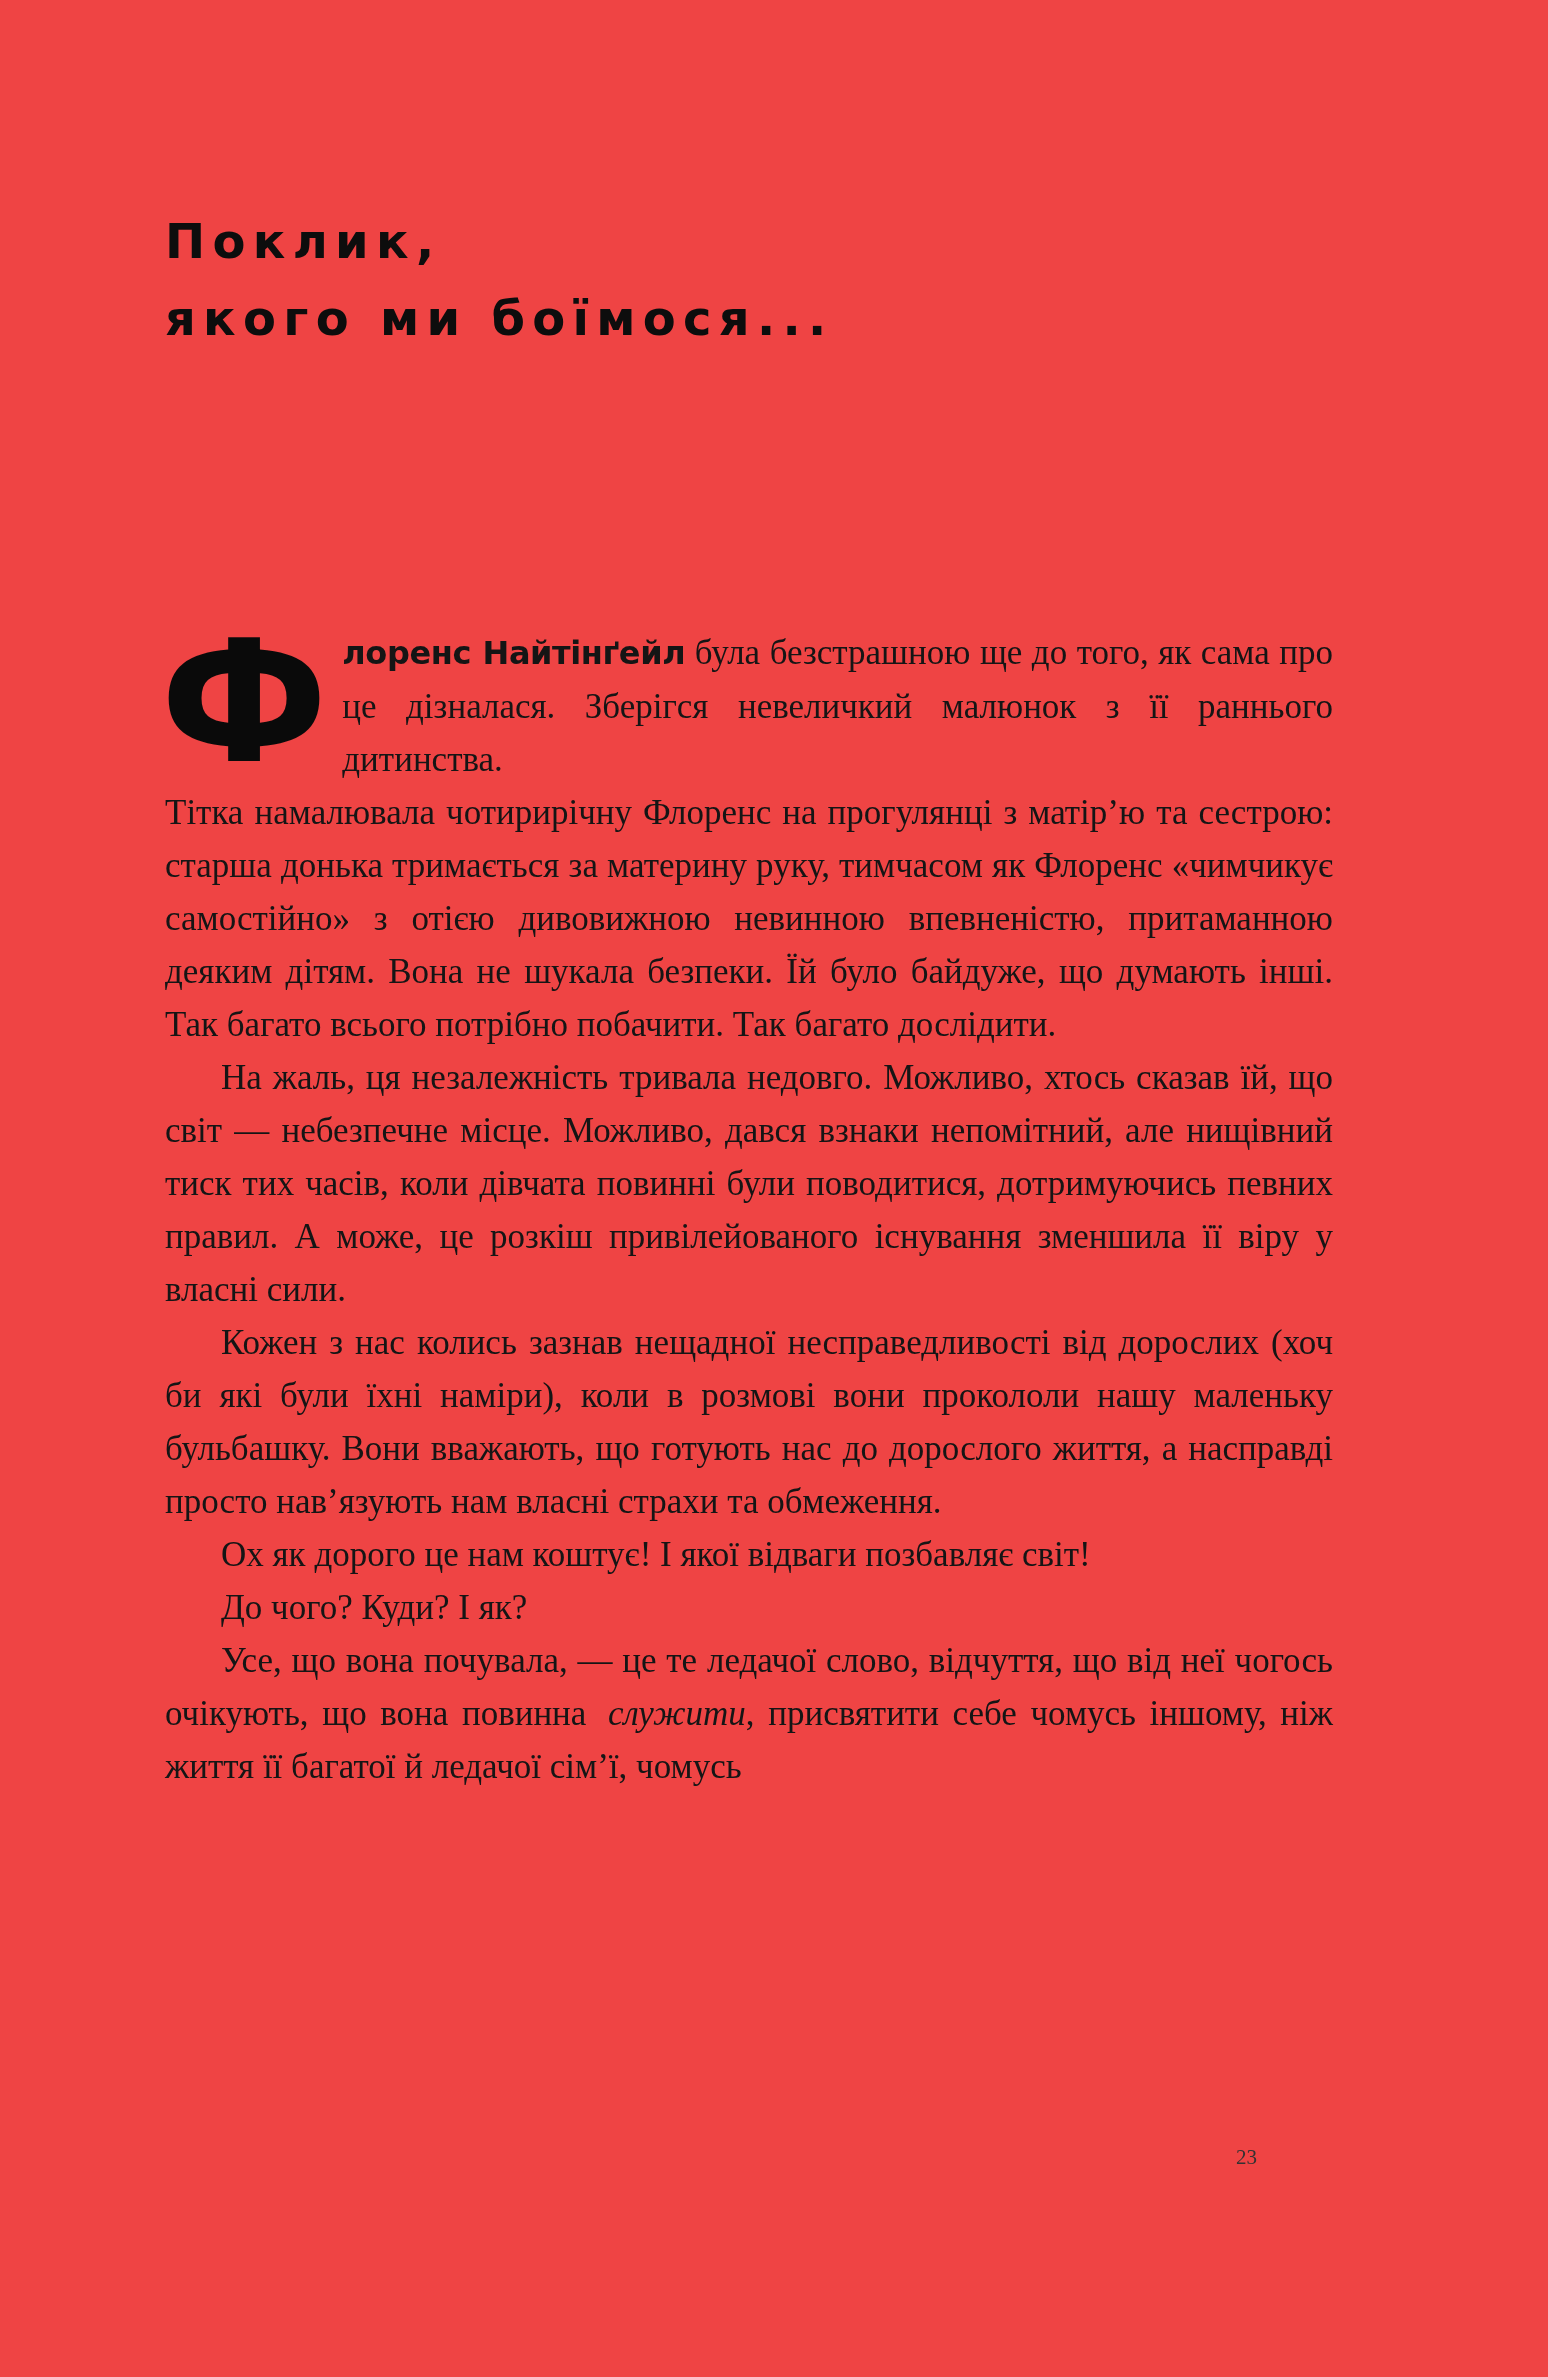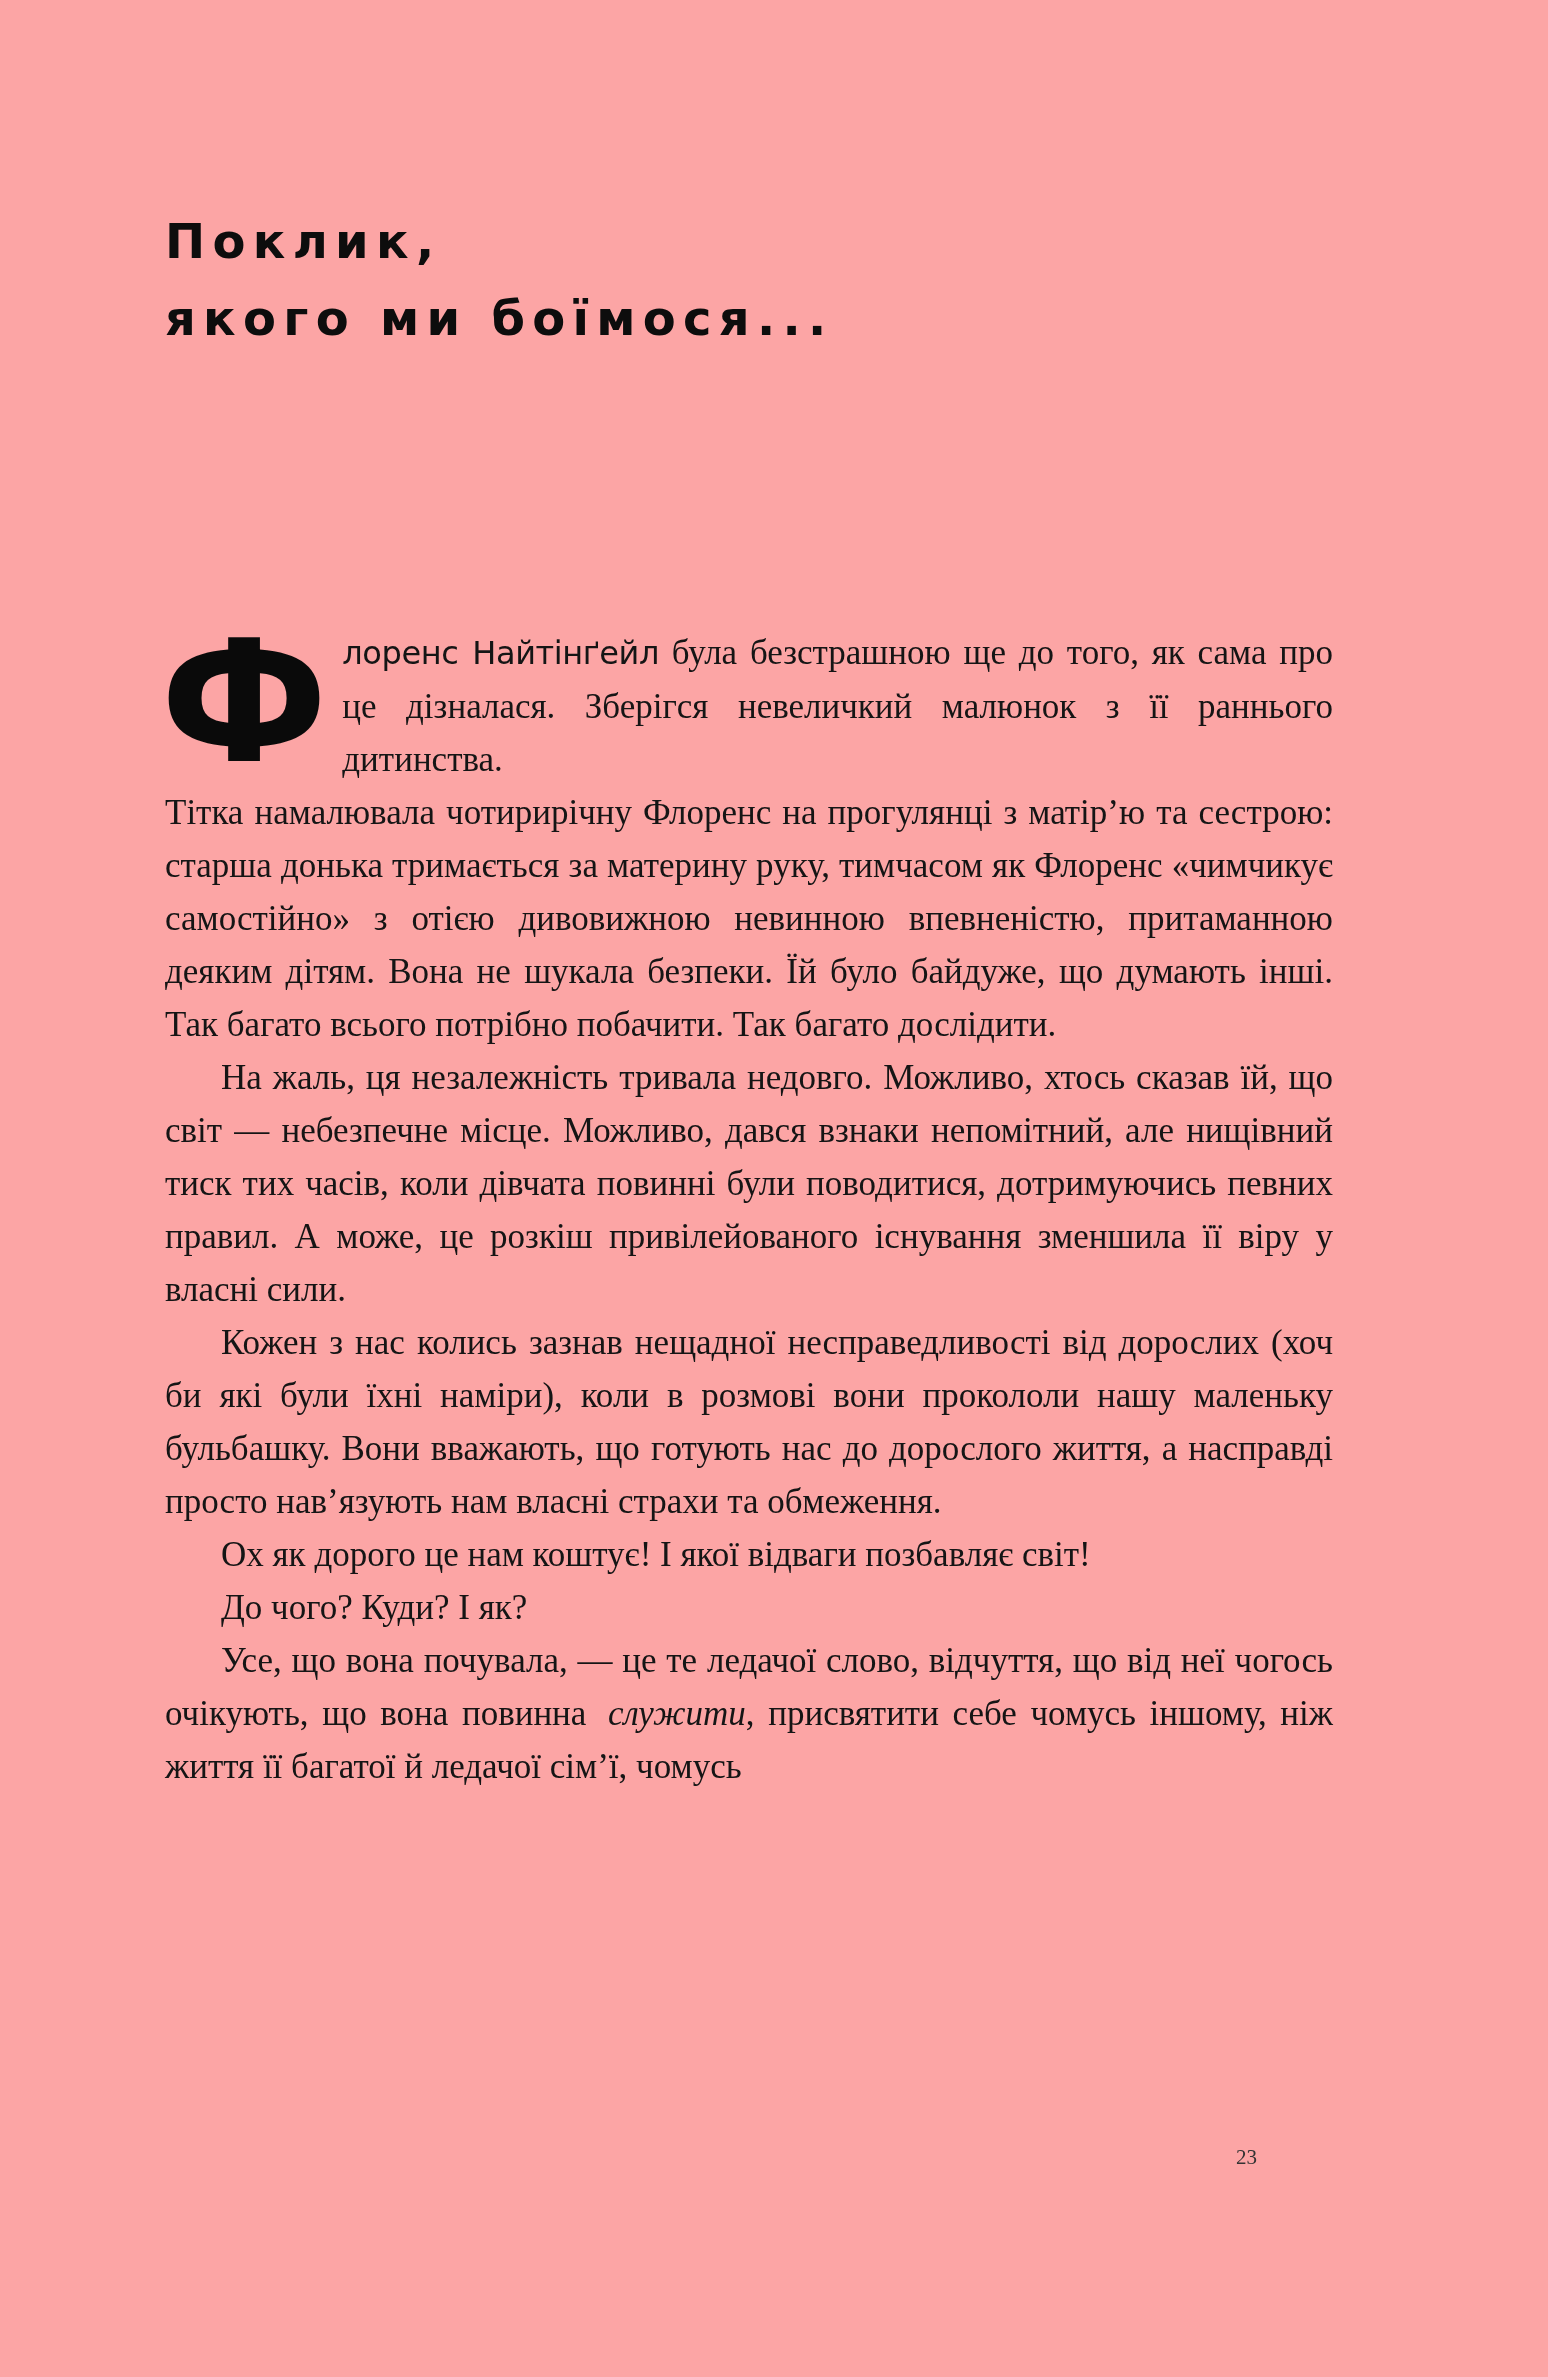--- a/index.html
+++ b/index.html
@@ -12,21 +12,21 @@
     height: 2377px;
     position: relative;
     overflow: hidden;
     color: #111111;
   }
   .page {
     position: absolute;
     left: 0; top: 0;
     width: 1548px;
     height: 2377px;
-    background: #fca5a5;
+    background: #ef4444;
   }
   .chapter-title {
     position: absolute;
     left: 165px;
     top: 203px;
     margin: 0;
     font-family: "DejaVu Sans", sans-serif;
     font-weight: bold;
     font-size: 48px;
     letter-spacing: 7.3px;
@@ -64,21 +64,21 @@
     font-family: "DejaVu Sans", sans-serif;
     font-weight: bold;
     font-size: 169px;
     line-height: 137px;
     height: 142px;
     margin: 8px 14.5px 0 -4.8px;
     color: #0a0a0a;
   }
   .lead-bold {
     font-family: "DejaVu Sans", sans-serif;
-    font-weight: normal;
+    font-weight: bold;
     font-size: 32px;
     letter-spacing: -0.4px;
   }
   .it {
     font-style: italic;
     margin-left: 8px;
   }
   .page-number {
     position: absolute;
     left: 1236px;

